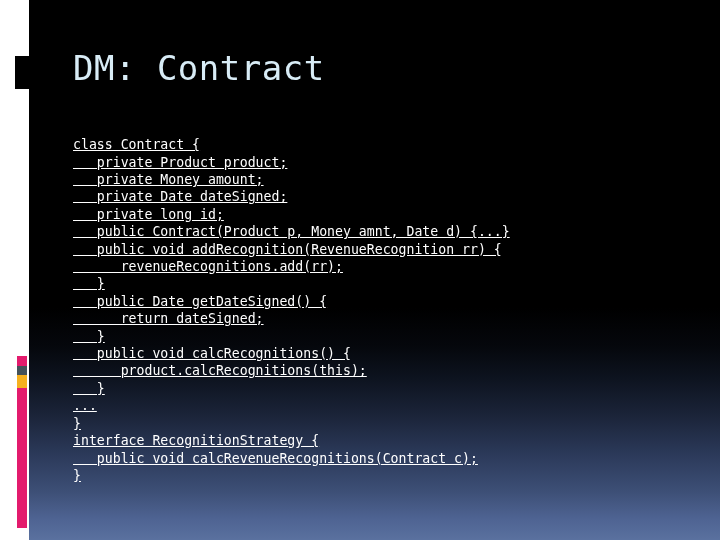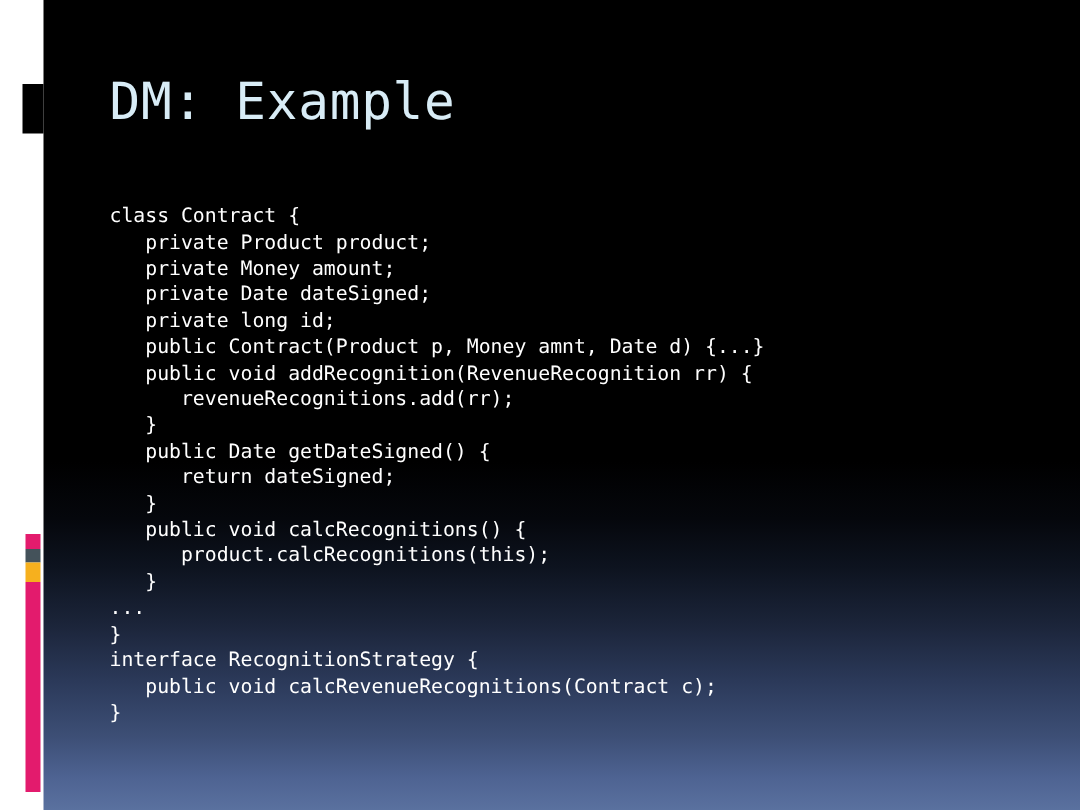--- a/index.html
+++ b/index.html
@@ -92,37 +92,38 @@
     font-family: "DejaVu Sans Mono", monospace;
     font-size: 13.2px;
     line-height: 17.4px;
     color: #ffffff;
     white-space: pre;
     letter-spacing: 0px;
   }
   .code-line {
     white-space: pre;
     min-height: 17.4px;
+    text-decoration: underline;
   }
 </style>
 </head>
 <body>
 
 <div id="slide">
 
   <div id="left-strip"></div>
 
   <div id="body-panel"></div>
 
   <div id="accent-block" style="background: rgb(0, 0, 0);"></div>
 
   <div id="accent-bar">
     <div class="bar-seg" id="bar-seg-0" style="background: rgb(227, 27, 109);"></div>
     <div class="bar-seg" id="bar-seg-1" style="background: rgb(68, 82, 90);"></div>
     <div class="bar-seg" id="bar-seg-2" style="background: rgb(246, 176, 30);"></div>
     <div class="bar-seg" id="bar-seg-3" style="background: rgb(227, 27, 109);"></div>
   </div>
 
-  <div id="title">DM: Example</div>
+  <div id="title">DM: Contract</div>
 
   <pre id="code-block"><div class="code-line">class Contract {</div><div class="code-line">   private Product product;</div><div class="code-line">   private Money amount;</div><div class="code-line">   private Date dateSigned;</div><div class="code-line">   private long id;</div><div class="code-line">   public Contract(Product p, Money amnt, Date d) {...}</div><div class="code-line">   public void addRecognition(RevenueRecognition rr) {</div><div class="code-line">      revenueRecognitions.add(rr);</div><div class="code-line">   }</div><div class="code-line">   public Date getDateSigned() {</div><div class="code-line">      return dateSigned;</div><div class="code-line">   }</div><div class="code-line">   public void calcRecognitions() {</div><div class="code-line">      product.calcRecognitions(this);</div><div class="code-line">   }</div><div class="code-line">...</div><div class="code-line">}</div><div class="code-line">interface RecognitionStrategy {</div><div class="code-line">   public void calcRevenueRecognitions(Contract c);</div><div class="code-line">}</div></pre>
 
 </div>
 
 </body></html>

